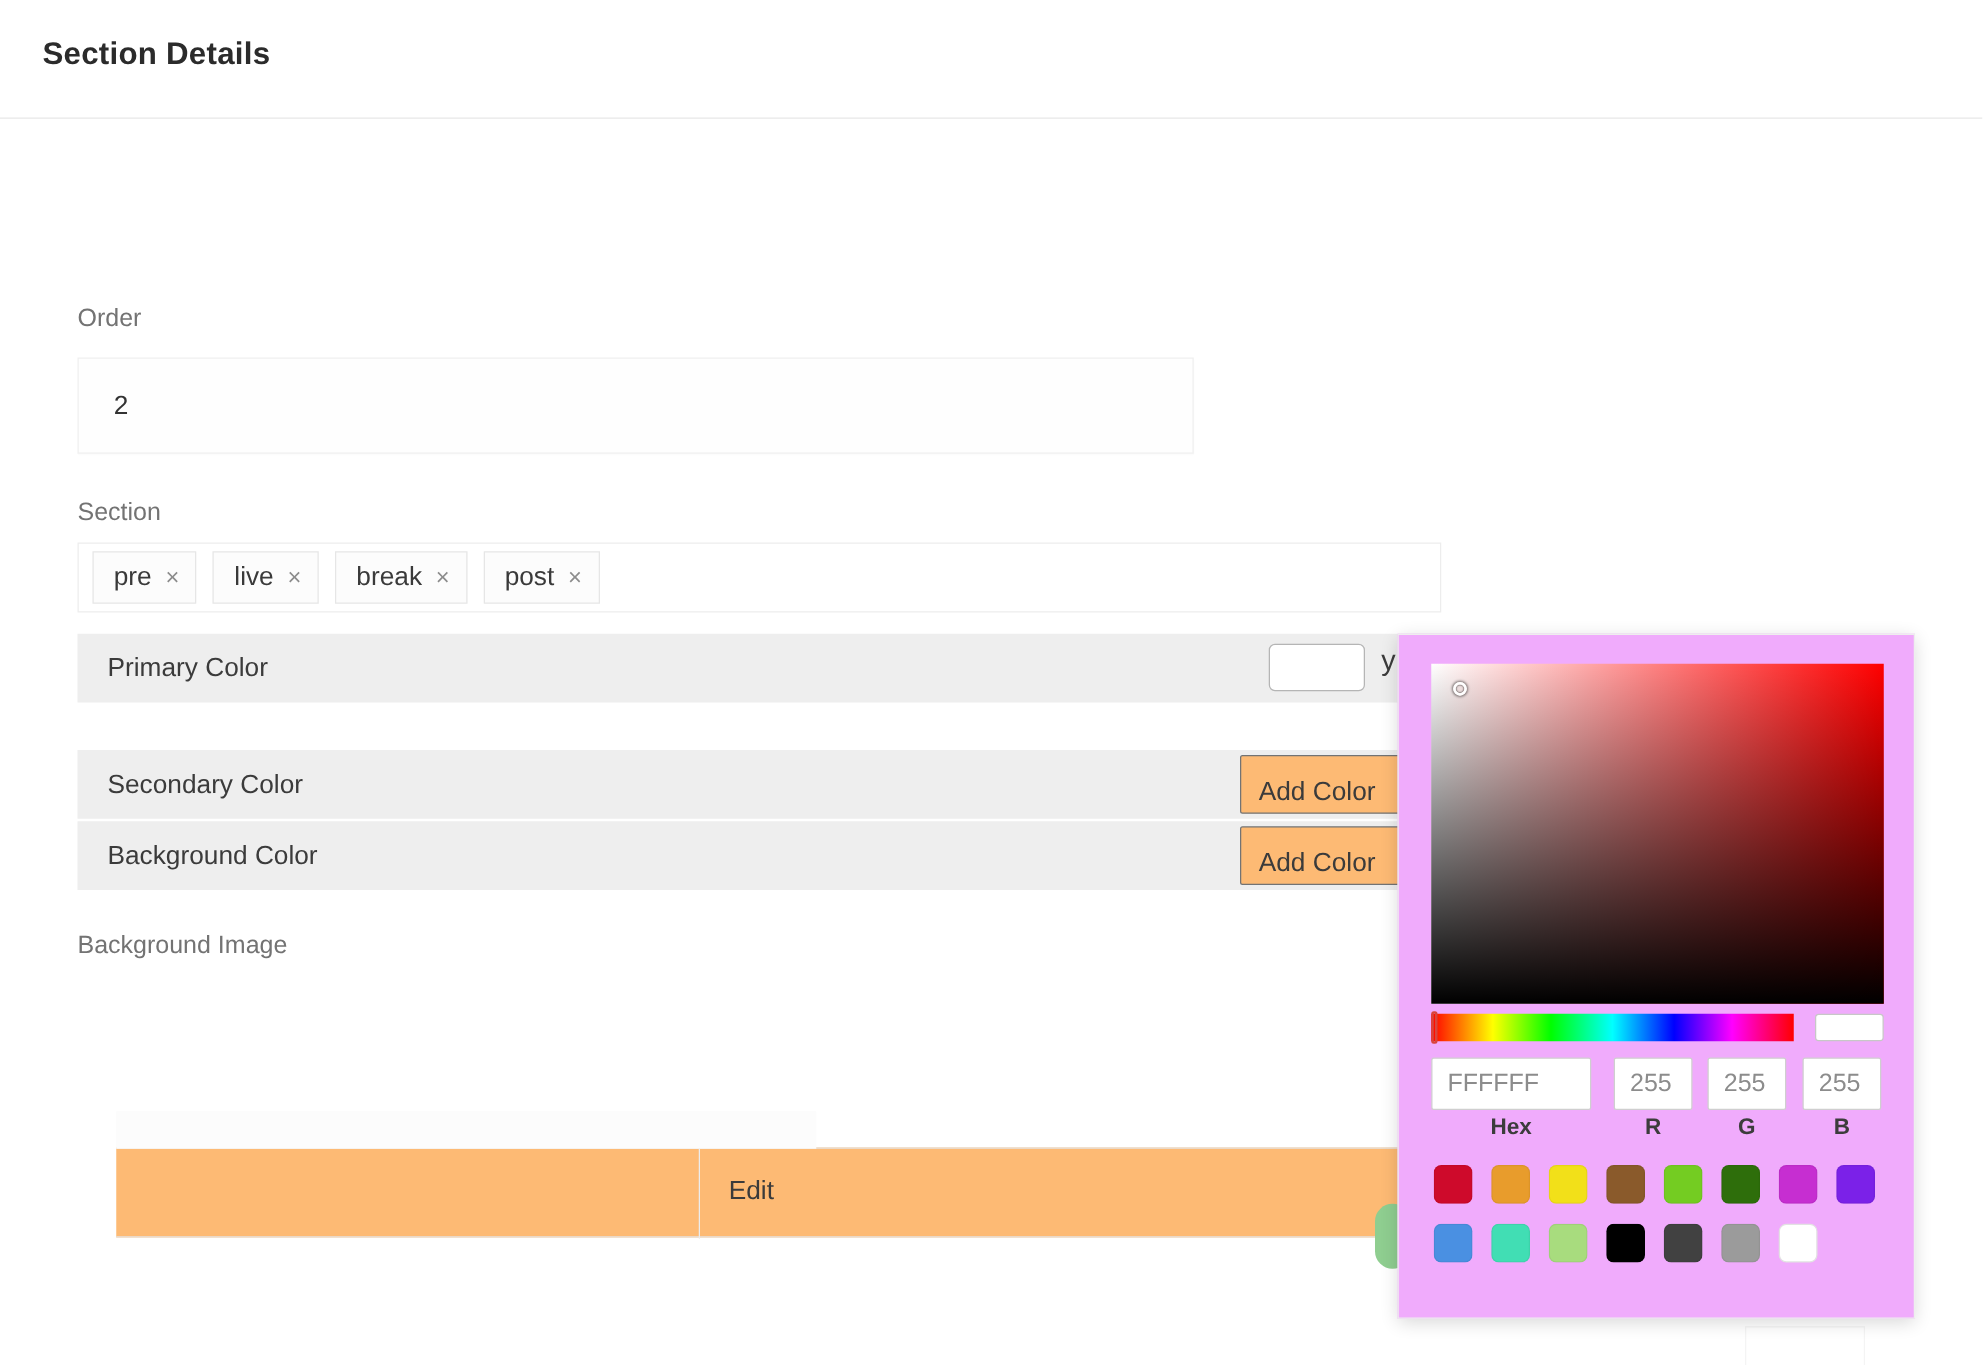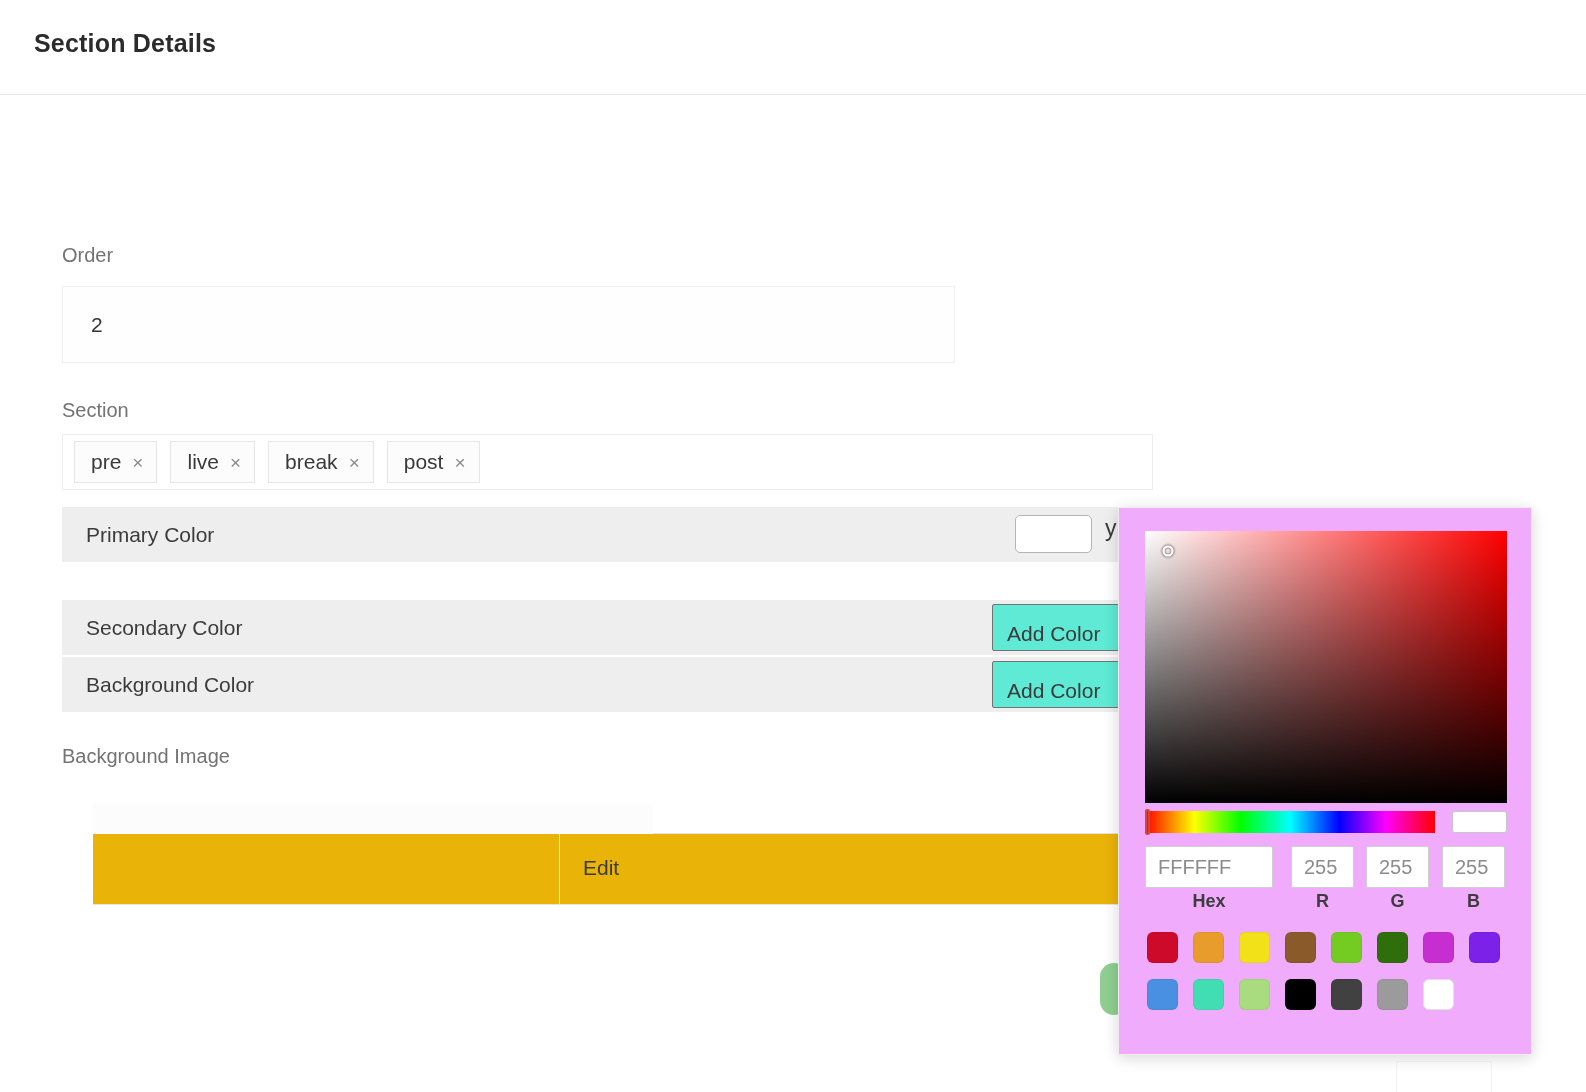--- a/index.html
+++ b/index.html
@@ -93,32 +93,32 @@
 
   .cut-letter {
     position: absolute; left: 1043px; top: 8px;
     font-size: 23px; color: #3b3b3b;
   }
 
   .add-color-btn {
     position: absolute; left: 930px; top: 4px;
     height: 47px; min-width: 178px;
     border: 1px solid #737373; border-radius: 2px;
-    background: #5eead4;
+    background: #fdba74;
     font-family: "Liberation Sans", sans-serif;
     font-size: 21px; color: #3b3b3b;
     cursor: pointer; padding: 17px 14px;
     text-align: left;
   }
 
   
   .bg-table {
-    position: absolute; left: 93px; top: 738px; width: 1398px; height: 72px;
+    position: absolute; left: 93px; top: 823px; width: 1398px; height: 72px;
     border-top: 1px solid #e4e4e4; border-bottom: 1px solid #e4e4e4;
-    background: #eab308;
+    background: #fdba74;
   }
   .bg-table-cell-divider {
     position: absolute; left: 466px; top: 0; width: 1px; height: 72px;
     background: #ececec;
   }
   .bg-edit-link {
     position: absolute; left: 490px; top: 22px;
     font-size: 21px; color: #3b3b3b; cursor: pointer;
   }
   .bg-table-ghost-top {

